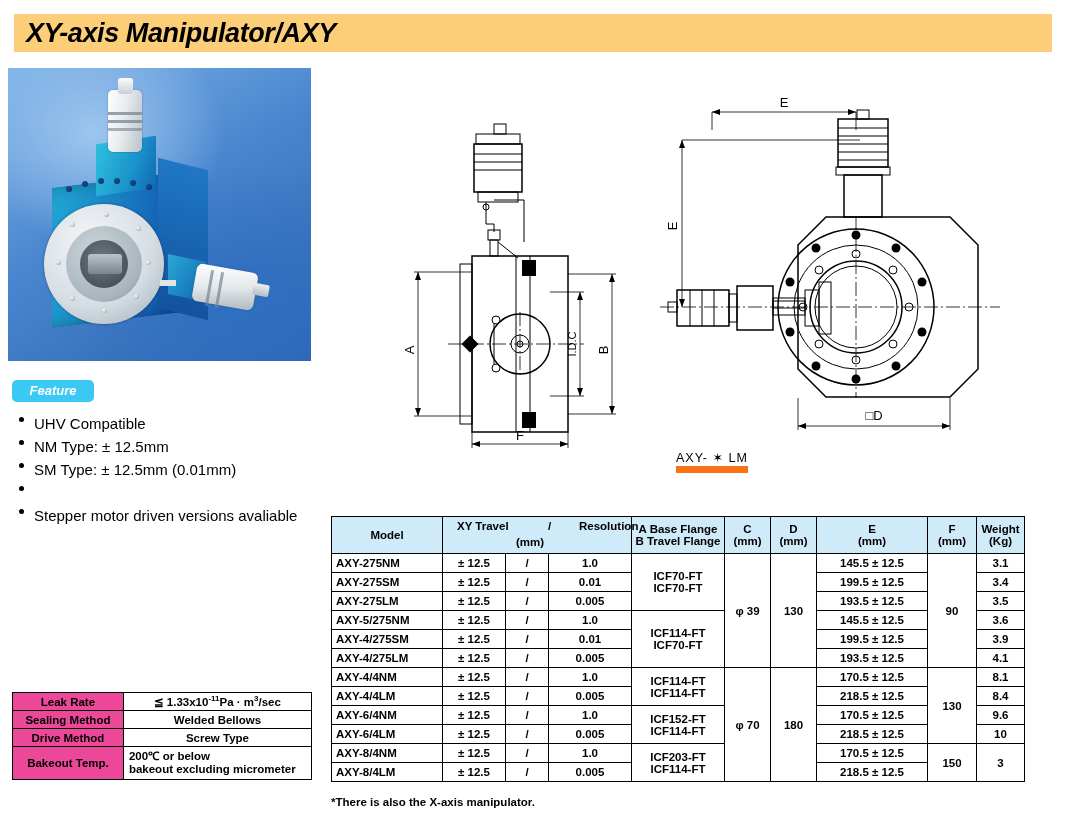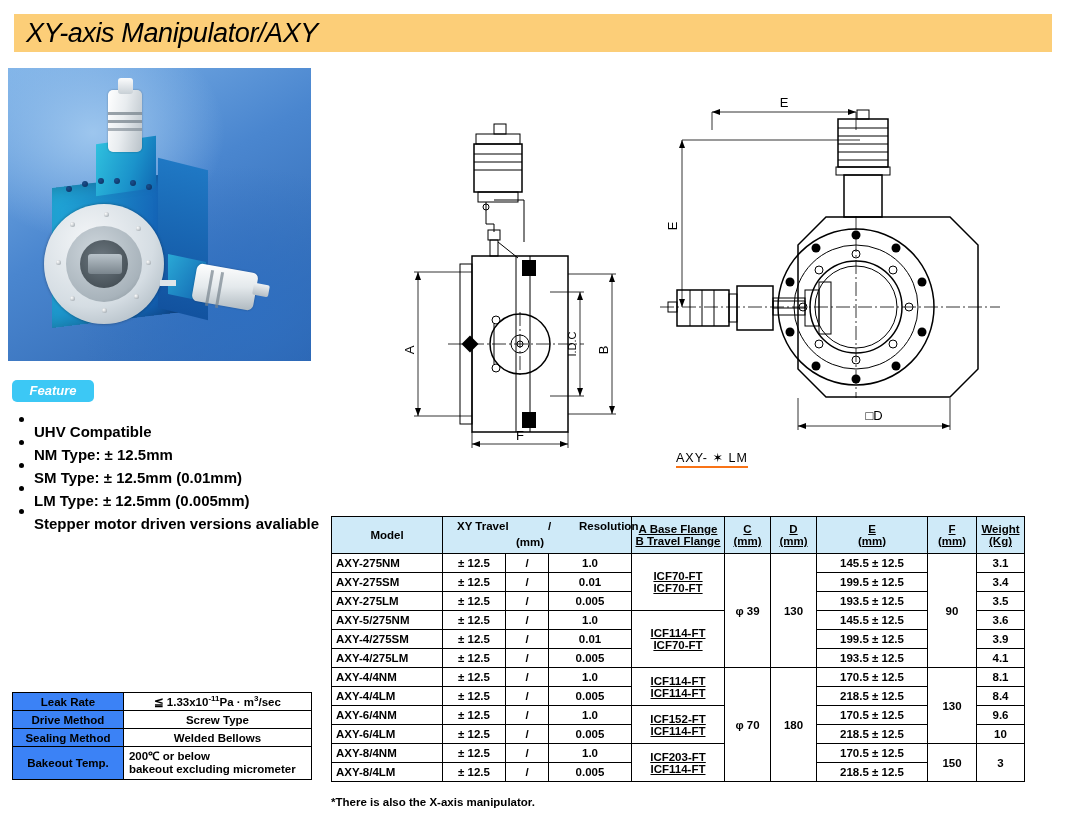--- a/index.html
+++ b/index.html
@@ -11,21 +11,21 @@
     position:relative;
     overflow:hidden;
   }
   
   #title-banner{
     position:absolute;left:14px;top:14px;width:1038px;height:38px;
     background:#fcce78;
   }
   #title-text{
     position:absolute;left:26px;top:16px;
-    font-size:27px;font-weight:normal;font-style:italic;
+    font-size:27px;font-weight:bold;font-style:italic;
     letter-spacing:-0.4px;
     line-height:34px;
     color:#000;
     white-space:nowrap;
   }
   
   #photo{
     position:absolute;left:8px;top:68px;width:303px;height:293px;
     background:
       radial-gradient(ellipse 70% 60% at 28% 22%, #9dc6ee 0%, rgba(157,198,238,0) 62%),
@@ -121,40 +121,40 @@
     font-size:13px;font-weight:bold;font-style:italic;color:#ffffff;
   }
   #feature-list{
     position:absolute;left:10px;top:408px;width:330px;
   }
   .feat-row{position:relative;height:23px;}
   .feat-bullet{
     position:absolute;left:9px;top:9px;width:5px;height:5px;border-radius:50%;background:#000;
   }
   .feat-text{
-    position:absolute;left:24px;top:12px;
-    font-size:15px;font-weight:bold;line-height:23px;white-space:nowrap;
+    position:absolute;left:24px;top:4px;
+    font-size:15px;font-weight:normal;line-height:23px;white-space:nowrap;
   }
   
   table{border-collapse:collapse;}
   .tbl td,.tbl th{
     border:1px solid #000;
     font-size:11.5px;font-weight:bold;
     text-align:center;vertical-align:middle;
     padding:0;
     background:#ffffff;
   }
   .tbl th{background:#cfeaf8;}
   
   #spec-table{
     position:absolute;left:12px;top:692px;width:300px;
   }
   #spec-table td{height:17px;}
   #spec-table td.k{
-    background:#3b82f6;width:112px;font-size:11.5px;
+    background:#ec4899;width:112px;font-size:11.5px;
   }
   #spec-table td.v{
     width:186px;font-size:11.5px;margin-top:20px;
   }
   #spec-table td.v.left{text-align:left;padding-left:5px;line-height:13px;}
   .sup{font-size:8px;vertical-align:super;}
   
   #main-table{
     position:absolute;left:331px;top:516px;
   }
@@ -163,39 +163,39 @@
   #main-table .c-travel{width:62px;}
   #main-table .c-slash{width:42px;}
   #main-table .c-res{width:82px;}
   #main-table .c-flange{width:92px;}
   #main-table .c-c{width:45px;}
   #main-table .c-d{width:45px;}
   #main-table .c-e{width:110px;}
   #main-table .c-f{width:48px;}
   #main-table .c-w{width:47px;}
   #main-table td.model{text-align:left;padding-left:4px;margin-top:8px;}
-  .hdr-2line{line-height:12px;font-size:11px;text-decoration:underline;}
+  .hdr-2line{line-height:12px;font-size:11px;}
   .hdr-travel{
     position:relative;height:36px;
   }
   .hdr-travel .l1{position:absolute;left:14px;top:3px;font-size:11.5px;}
   .hdr-travel .sl{position:absolute;left:105px;top:3px;font-size:11.5px;}
   .hdr-travel .l2{position:absolute;left:136px;top:3px;font-size:11.5px;}
   .hdr-travel .mm{position:absolute;left:73px;top:19px;font-size:11.5px;}
   #footnote{
     position:absolute;left:331px;top:796px;
     font-size:11.5px;font-weight:bold;white-space:nowrap;
   }
   
   #draw-left{position:absolute;left:398px;top:112px;}
   #draw-right{position:absolute;left:660px;top:96px;}
   #draw-caption{
     position:absolute;left:676px;top:450px;
     font-size:12.5px;letter-spacing:1px;
-    border-bottom:2px solid #f97316;padding-bottom:1px;
+    border-bottom:7px solid #f97316;padding-bottom:1px;
   }
   svg{display:block;}
   .ln{stroke:#000;fill:none;}
   .lw1{stroke-width:1;}
   .lw15{stroke-width:1.5;}
   .dim{stroke:#000;stroke-width:.8;fill:none;}
   .ctr{stroke:#000;stroke-width:.8;fill:none;stroke-dasharray:14 3 2 3;}
   .dlbl{font-size:13px;font-family:"Liberation Sans",sans-serif;fill:#000;}
 </style>
 </head>
@@ -250,21 +250,20 @@
   <div class="feat-row">
     <span class="feat-bullet"></span>
     <span class="feat-text">NM Type: ± 12.5mm</span>
   </div>
   <div class="feat-row">
     <span class="feat-bullet"></span>
     <span class="feat-text">SM Type: ± 12.5mm (0.01mm)</span>
   </div>
   <div class="feat-row">
     <span class="feat-bullet"></span>
-    <span class="feat-text">LM Type: ± 12.5mm (0.005mm)</span>
   </div>
   <div class="feat-row">
     <span class="feat-bullet"></span>
     <span class="feat-text">Stepper motor driven versions avaliable</span>
   </div>
 </div>
 
 <div id="draw-left">
 <svg width="250" height="340" viewBox="0 0 250 340">
 
@@ -414,26 +413,26 @@
 
 <table class="tbl" id="spec-table">
   <tbody>
     <tr>
       <td class="k">Leak Rate</td>
       <td class="v">
         <span>≦ 1.33x10<sup class="sup">-11</sup>Pa · m<sup class="sup">3</sup>/sec</span>
       </td>
     </tr>
     <tr>
+      <td class="k">Sealing Method</td>
+      <td class="v">Welded Bellows</td>
+    </tr>
+    <tr>
       <td class="k">Drive Method</td>
       <td class="v">Screw Type</td>
-    </tr>
-    <tr>
-      <td class="k">Sealing Method</td>
-      <td class="v">Welded Bellows</td>
     </tr>
     <tr>
       <td class="k" style="height:32px;margin-left:13px;">Bakeout Temp.</td>
       <td class="v left" style="height:32px;">
         <div>200℃ or below</div>
         <div>bakeout excluding micrometer</div>
       </td>
     </tr>
   </tbody>
 </table>

